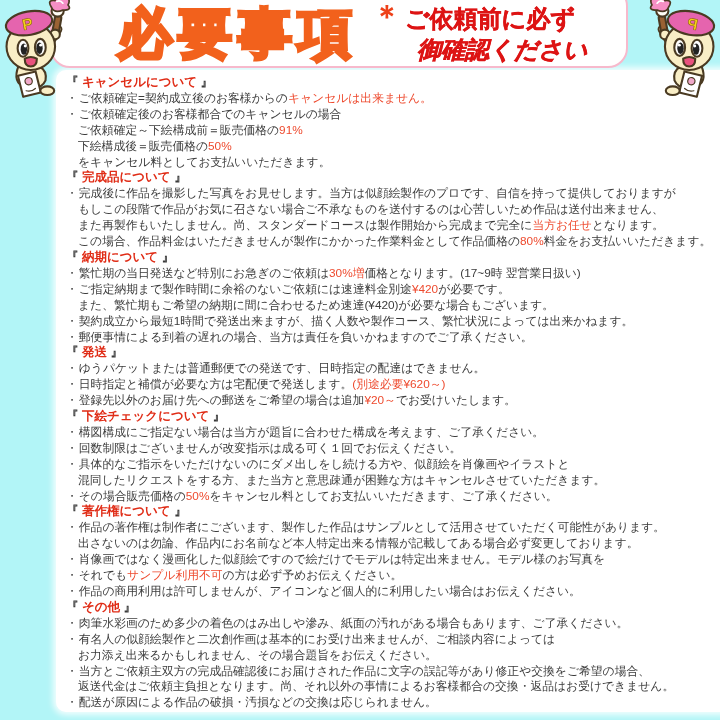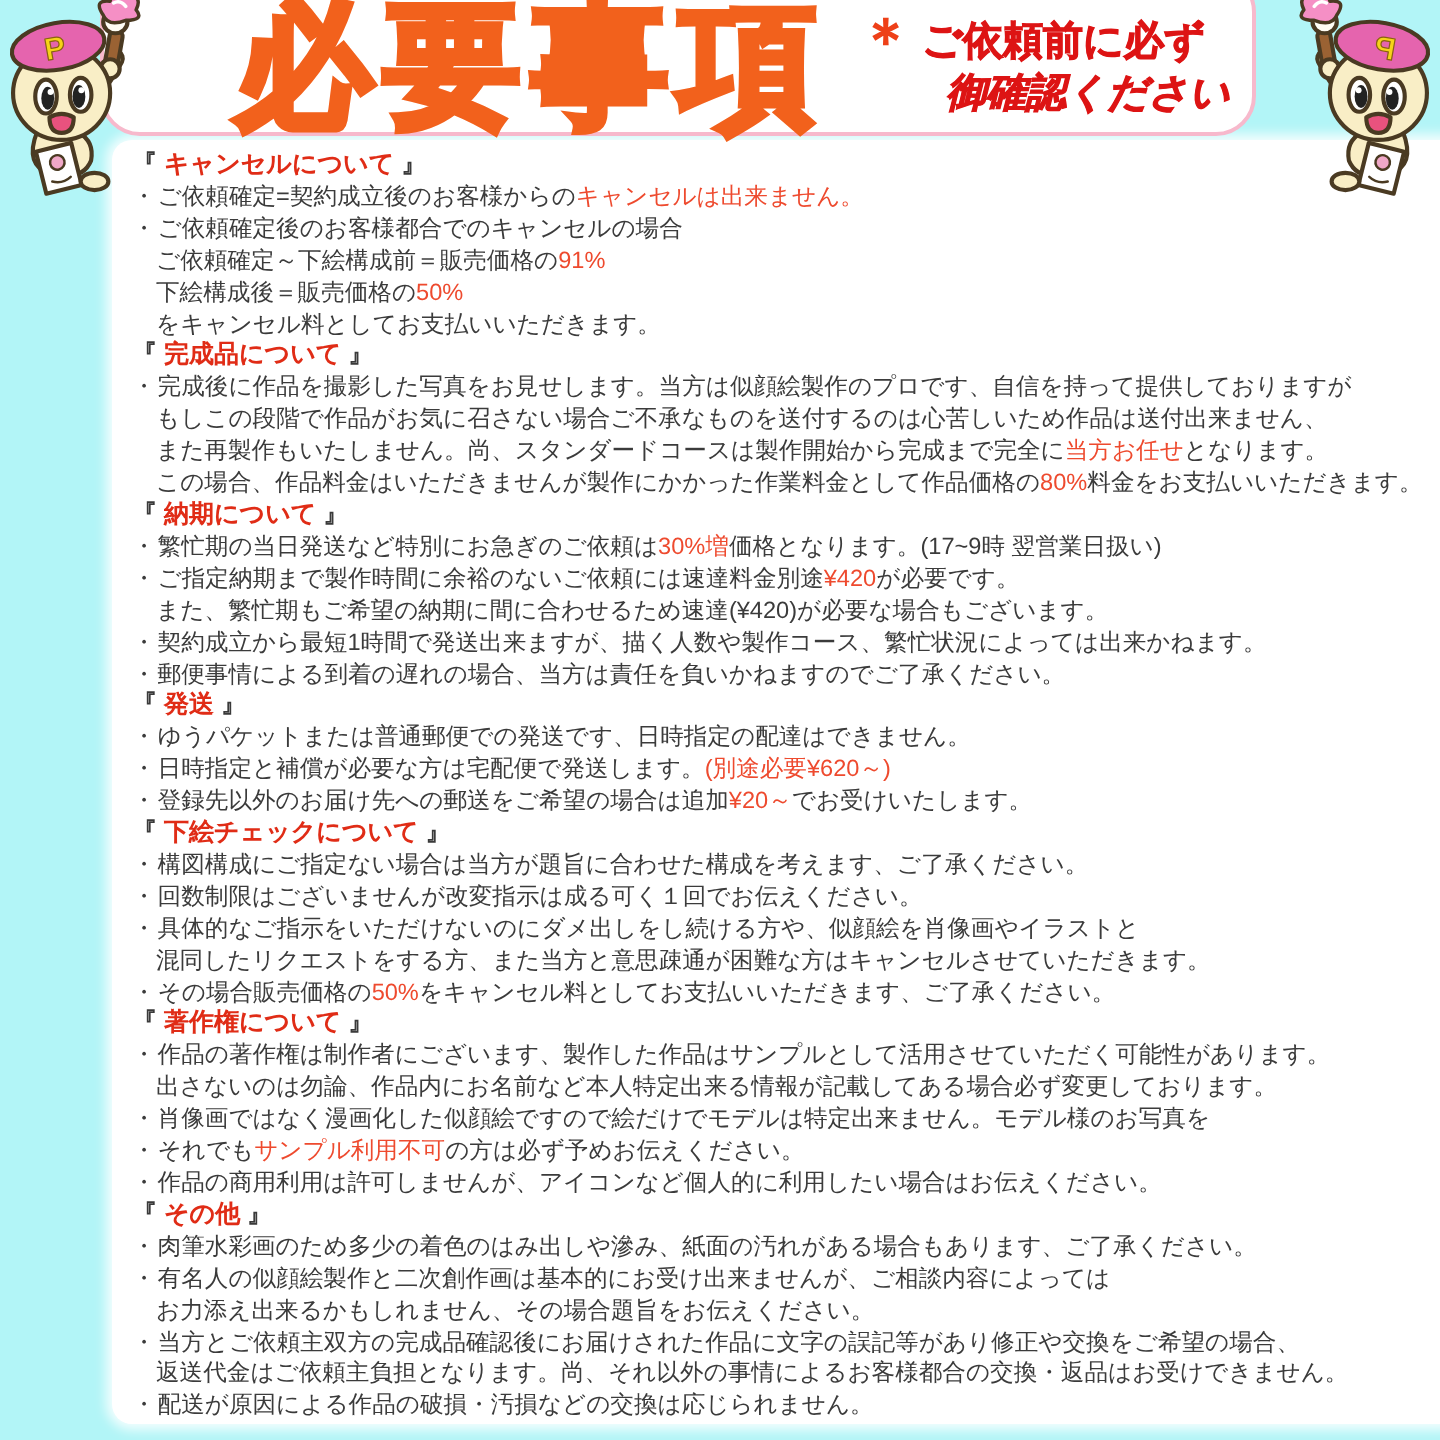--- a/index.html
+++ b/index.html
@@ -15,31 +15,31 @@
     position:relative;overflow:hidden;
   }
   .header-bubble{
     position:absolute;left:50px;top:-14px;width:578px;height:82px;
     background:var(--panel);border:2px solid var(--bubble-border);
     border-radius:20px;z-index:2;
     display:flex;align-items:center;padding:12px 0 0 66px;
   }
   .big-title{
     color:var(--title-orange);
-    font-size:68px;font-weight:bold;letter-spacing:6px;line-height:1;
+    font-size:54px;font-weight:bold;letter-spacing:6px;line-height:1;
     -webkit-text-stroke:3.5px var(--title-orange);
     white-space:nowrap;
   }
   .note{display:flex;align-items:flex-start;margin-left:14px;margin-top:2px;}
   .asterisk{
     color:#ee4018;font-size:30px;font-weight:bold;line-height:1;
     margin-right:3px;margin-top:-2px;
   }
   .note-lines{
-    color:var(--note-red);font-size:20px;font-weight:bold;line-height:1.3;
+    color:var(--note-red);font-size:24px;font-weight:bold;line-height:1.3;
     -webkit-text-stroke:0.5px var(--note-red);white-space:nowrap;
   }
   .note-lines .l2{margin-left:12px;font-style:italic;}
   .mascot{position:absolute;top:-2px;width:80px;height:104px;z-index:3;}
   .mascot-left{left:-4px;}
   .mascot-right{right:-4px;transform:scaleX(-1);}
   .panel{
     position:absolute;left:56px;top:70px;width:692px;height:642px;
     background:var(--panel);border-radius:10px;z-index:1;
     box-shadow:0 0 6px 3px rgba(255,255,255,.85);

